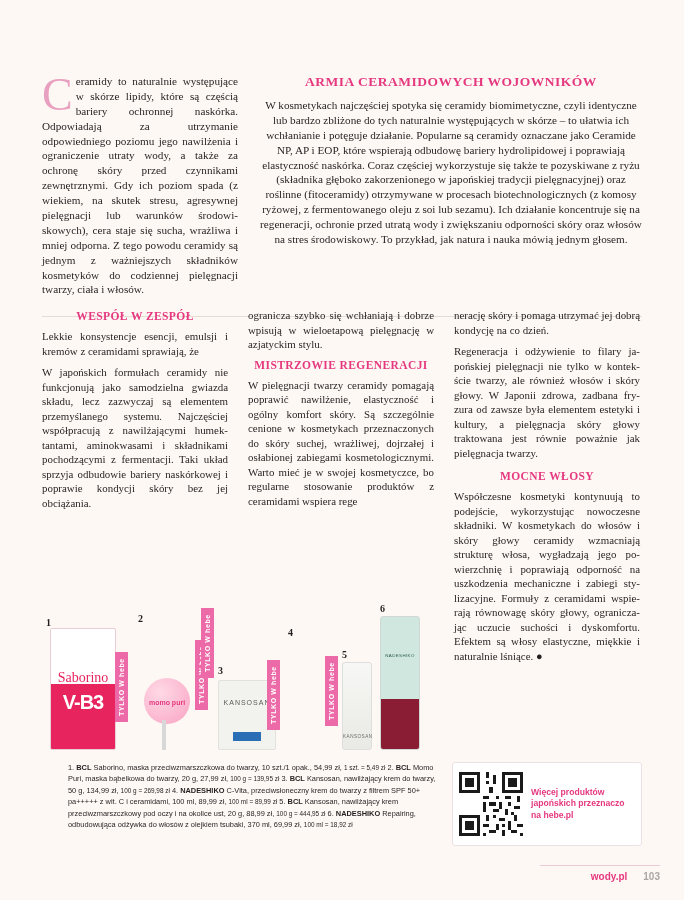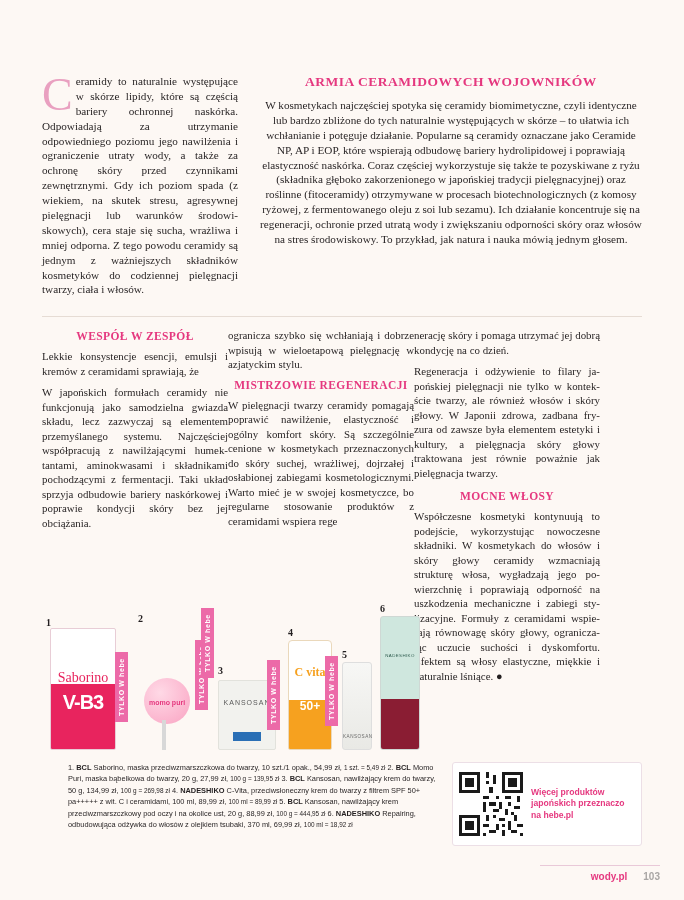--- a/index.html
+++ b/index.html
@@ -45,22 +45,22 @@
     letter-spacing:.4px;
     font-weight:bold;
     margin:2px 0 7px 0;
     text-align:center;
   }
   .rule{
     position:absolute;height:1px;background:#e6dcd4;
   }
   
   .cols3{
-    position:absolute;left:42px;top:328px;width:600px;
-    display:flex;
+    position:absolute;left:42px;top:308px;width:600px;
+    display:flex;gap:20px;
   }
   .c{width:186px;}
   .c p{font-size:10.9px;line-height:1.33;}
   
   .strip{
     position:absolute;left:42px;top:590px;width:378px;height:160px;
   }
   .prodbox{
     position:absolute;bottom:0;
     border-radius:2px;
@@ -171,24 +171,20 @@
     <div class="tylko" style="left:166px;bottom:40px;">TYLKO W hebe</div>
     <div class="num" style="left:96px;bottom:126px;">2</div>
 
     <div class="prodbox" style="left:176px;width:56px;height:68px;background:#f2f2ee;border:1px solid #e2e2dc;">
       <div style="position:absolute;top:18px;left:0;right:0;text-align:center;font-family:'Liberation Sans',sans-serif;font-size:7px;letter-spacing:1px;color:#5a5a5a;">KANSOSAN</div>
       <div style="position:absolute;bottom:8px;left:14px;width:28px;height:9px;background:#2a6fb5;"></div>
     </div>
     <div class="tylko" style="left:172px;bottom:72px;">TYLKO W hebe</div>
     <div class="num" style="left:176px;bottom:74px;">3</div>
 
-    <div class="prodbox" style="left:246px;width:42px;height:108px;background:linear-gradient(#fff 0 55%, #f6a11f 55% 100%);border:1px solid #ead8bb;border-radius:4px 4px 2px 2px;">
-      <div style="position:absolute;top:24px;left:0;right:0;text-align:center;color:#f6a11f;font-family:'Liberation Serif',serif;font-size:12px;font-weight:bold;">C vita</div>
-      <div style="position:absolute;top:58px;left:0;right:0;text-align:center;color:#fff;font-family:'Liberation Sans',sans-serif;font-size:12px;font-weight:bold;">50+</div>
-    </div>
     <div class="tylko" style="left:238px;bottom:20px;">TYLKO W hebe</div>
     <div class="num" style="left:246px;bottom:112px;">4</div>
 
     <div class="prodbox" style="left:300px;width:28px;height:86px;background:linear-gradient(#f7f7f5,#e9e9e5);border:1px solid #dedede;border-radius:3px;">
       <div style="position:absolute;bottom:10px;left:0;right:0;text-align:center;font-family:'Liberation Sans',sans-serif;font-size:4.6px;letter-spacing:.5px;color:#6a6a6a;">KANSOSAN</div>
     </div>
     <div class="tylko" style="left:296px;bottom:24px;">TYLKO W hebe</div>
     <div class="num" style="left:300px;bottom:90px;">5</div>
 
     <div class="prodbox" style="left:338px;width:38px;height:132px;background:linear-gradient(#cfe7de 0 62%, #8a1d33 62% 100%);border:1px solid #cfd8d4;border-radius:3px;">

